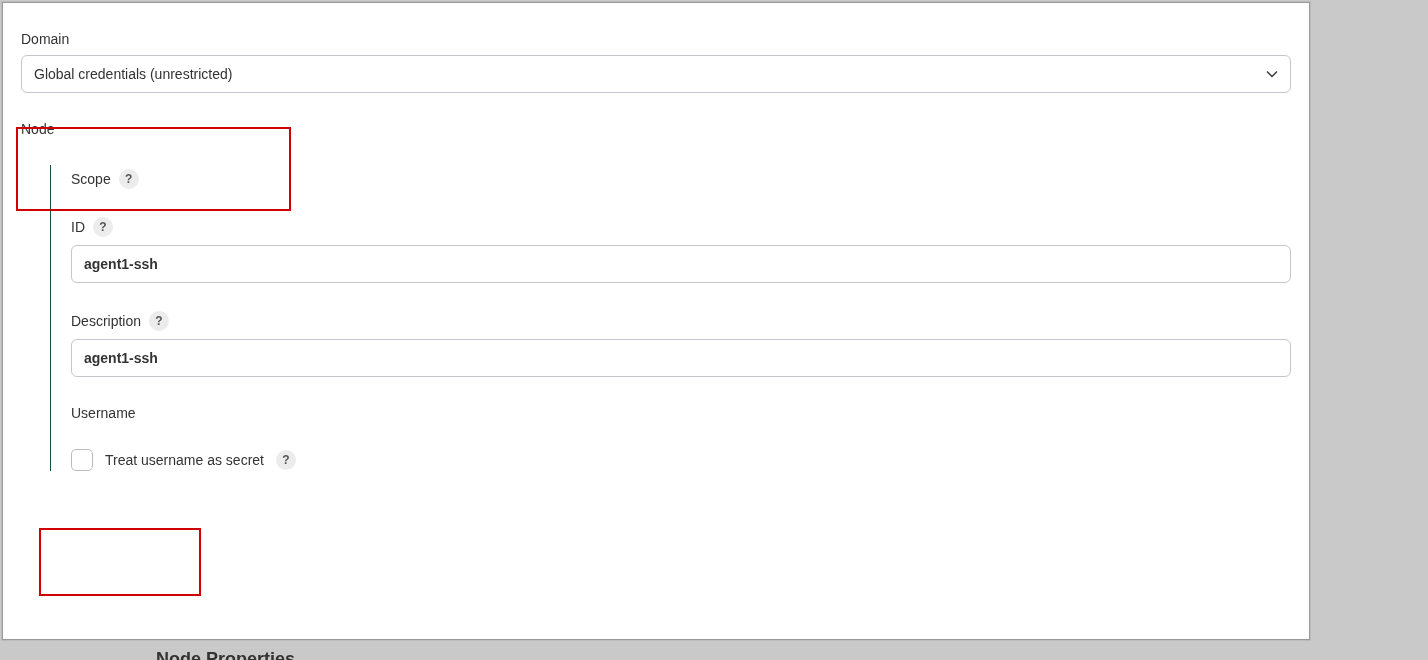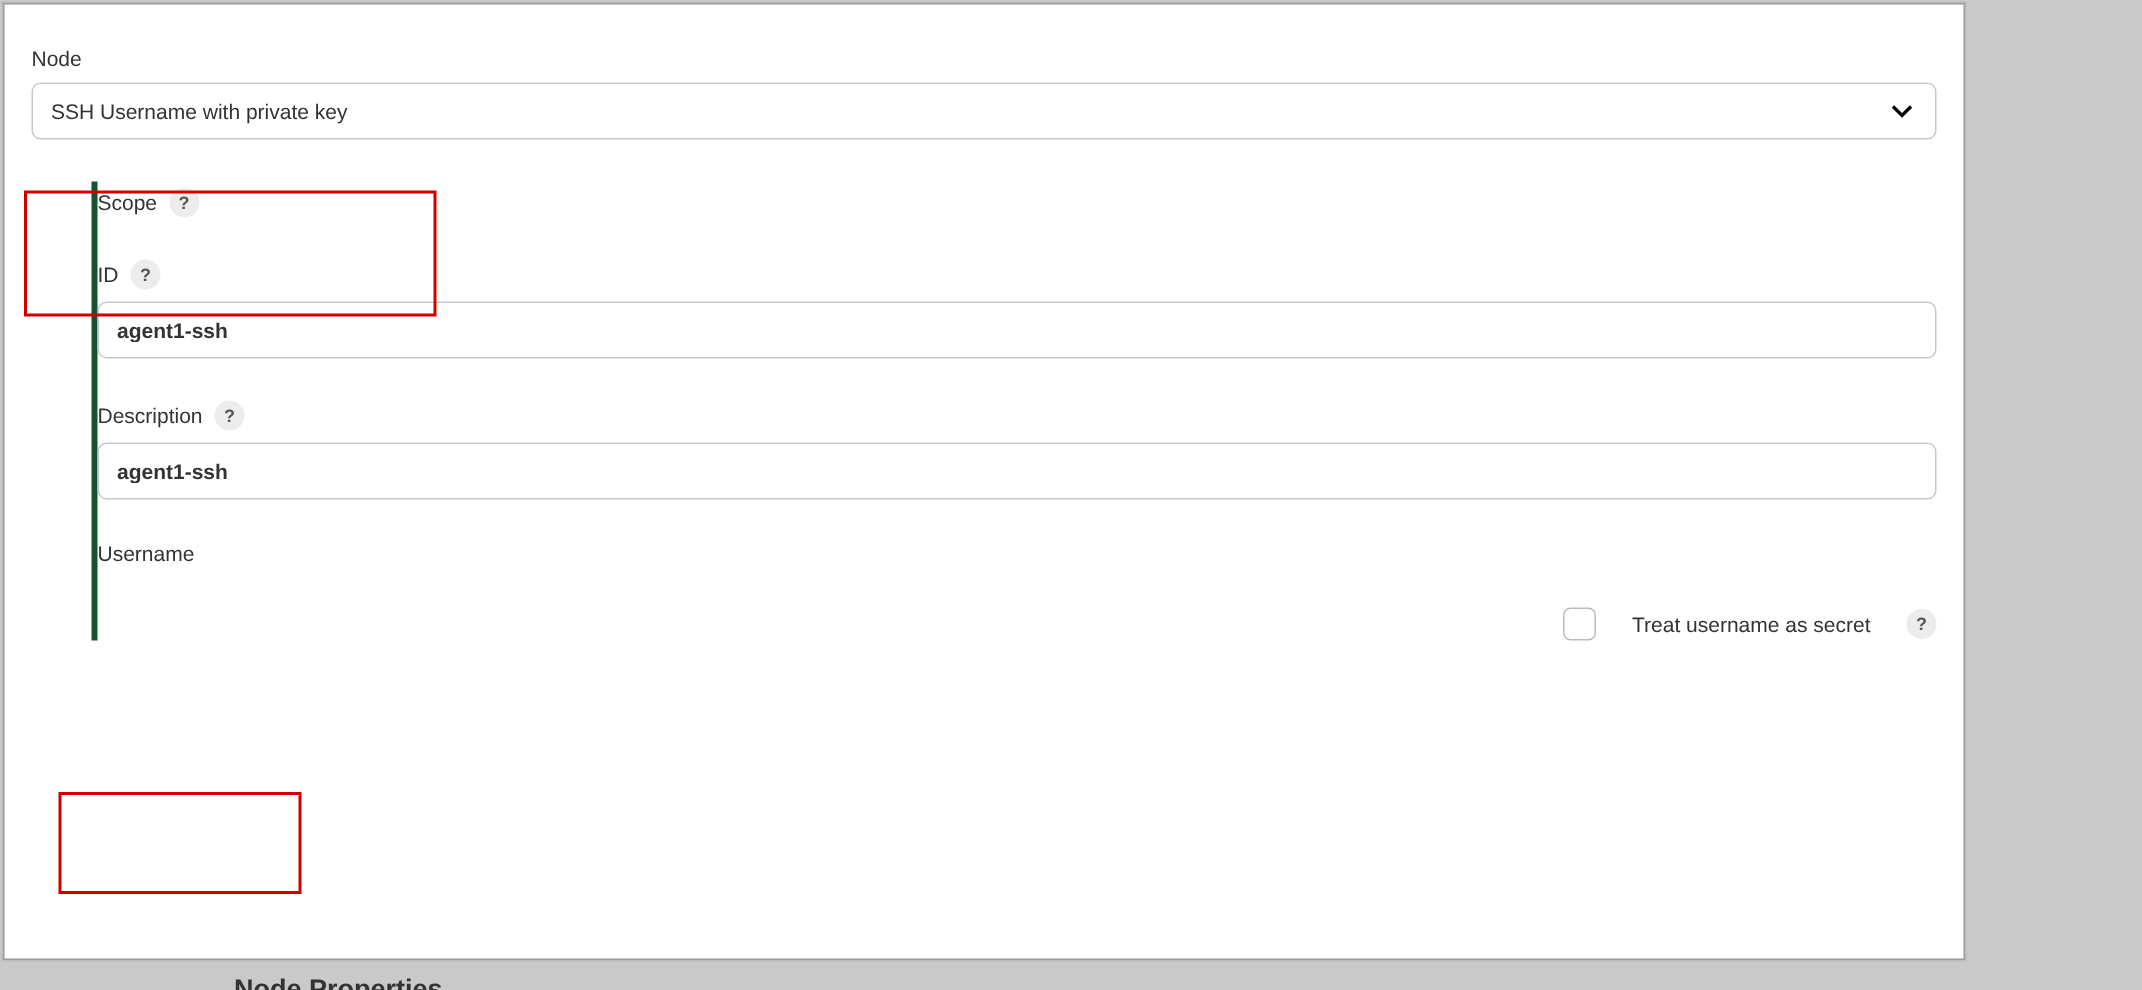--- a/index.html
+++ b/index.html
@@ -74,22 +74,23 @@
     .chevron-bold svg { display:block; }
     .chevron-bold {
       position: absolute;
       right: 14px;
       top: 50%;
       transform: translateY(-50%);
       pointer-events: none;
     }
 
     .indent-block {
-      margin-left: 40px;
-      border-left: 4px solid #14532d;
+      margin-left: 29px;
+      border-left: 1px solid #14532d;
+      padding-left: 20px;
       padding-top: 4px;
     }
 
     .label-row {
       display: flex;
       align-items: center;
       gap: 8px;
       margin-bottom: 8px;
     }
 
@@ -103,23 +104,22 @@
       font-weight: bold;
       display: inline-flex;
       align-items: center;
       justify-content: center;
       cursor: pointer;
     }
 
     .checkbox-row {
       display: flex;
       align-items: center;
-      gap: 24px;
+      gap: 12px;
       margin-top: 28px;
-      justify-content: flex-end;
     }
 
     .cb {
       width: 20px;
       height: 20px;
       border: 1px solid #b9bbc2;
       border-radius: 5px;
       background: #fff;
       cursor: pointer;
     }
@@ -152,31 +152,34 @@
       font-size: 18px;
       color: #333;
     }
   </style>
 </head>
 <body>
 
 <div class="frame">
   <div class="frame-inner">
 
+    <div class="field-row">
+      <span class="label">Domain</span>
+      <div class="select-box">
+        <span>Global credentials (unrestricted)</span>
+        <span class="chevron-sm">
+          <svg width="12" height="12" viewBox="0 0 12 12">
+              <path d="M1 3.5 L6 8.5 L11 3.5" fill="none" stroke="#333" stroke-width="1.3"></path>
+            </svg>
+        </span>
+      </div>
+    </div>
 
     <div class="field-row">
       <span class="label">Node</span>
-      <div class="select-box">
-        <span>SSH Username with private key</span>
-        <span class="chevron-bold">
-          <svg width="16" height="16" viewBox="0 0 16 16">
-              <path d="M2 5 L8 11 L14 5" fill="none" stroke="#000" stroke-width="2.2"></path>
-            </svg>
-        </span>
-      </div>
     </div>
 
     <div class="indent-block">
 
       <div class="field-row">
         <div class="label-row">
           <span class="label" style="margin-bottom:0">Scope</span>
           <span class="help-badge">?</span>
         </div>
       </div>

